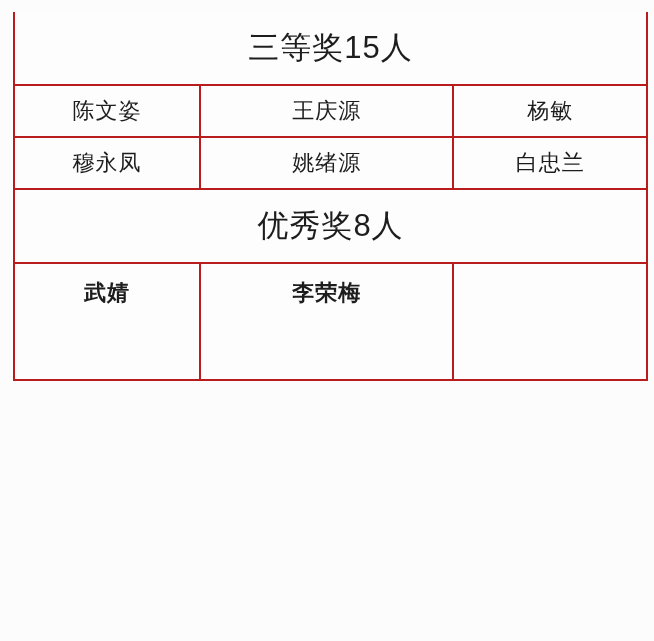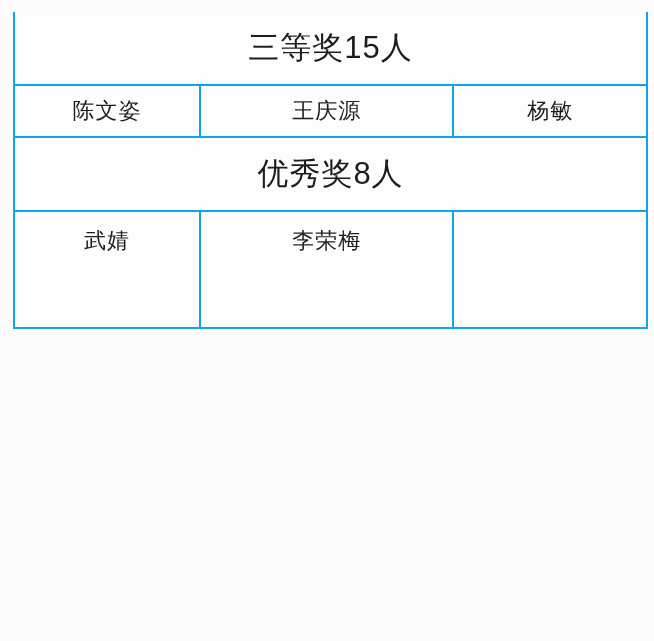--- a/index.html
+++ b/index.html
@@ -18,21 +18,21 @@
   table.prize-table {
     position: absolute;
     left: 13px;
     top: 12px;
     width: 635px;
     border-collapse: collapse;
     table-layout: fixed;
     background: #fdfdfd;
   }
   td {
-    border: 2px solid #0ea5e9;
+    border: 2px solid #b91c1c;
     text-align: center;
     vertical-align: middle;
     color: #1d1d1d;
     padding: 0;
   }
   .section-header-cell {
     height: 72px;
     font-size: 31px;
     letter-spacing: 1px;
     font-weight: 500;
@@ -42,20 +42,21 @@
   }
   .name-cell, .empty-cell {
     height: 50px;
     font-size: 22px;
     letter-spacing: 1px;
   }
   tr.tall-row td {
     height: 101px;
     vertical-align: top;
     padding-top: 14px;
+    font-weight: bold;
   }
 </style>
 </head>
 <body>
 
 <div class="page">
   <table class="prize-table">
     <colgroup>
       <col style="width: 29.4%">
       <col style="width: 40.0%">
@@ -63,20 +64,25 @@
     </colgroup>
     <tbody>
         <tr class="section-header-row first-section">
           <td colspan="3" class="section-header-cell">三等奖15人</td>
         </tr>
         <tr>
           <td class="name-cell">陈文姿</td>
           <td class="name-cell">王庆源</td>
           <td class="name-cell">杨敏</td>
         </tr>
+        <tr>
+          <td class="name-cell">穆永凤</td>
+          <td class="name-cell">姚绪源</td>
+          <td class="name-cell">白忠兰</td>
+        </tr>
         <tr class="section-header-row">
           <td colspan="3" class="section-header-cell">优秀奖8人</td>
         </tr>
         <tr class="tall-row">
           <td class="name-cell">武婧</td>
           <td class="name-cell">李荣梅</td>
           <td class="empty-cell"></td>
         </tr>
       </tbody>
   </table>

